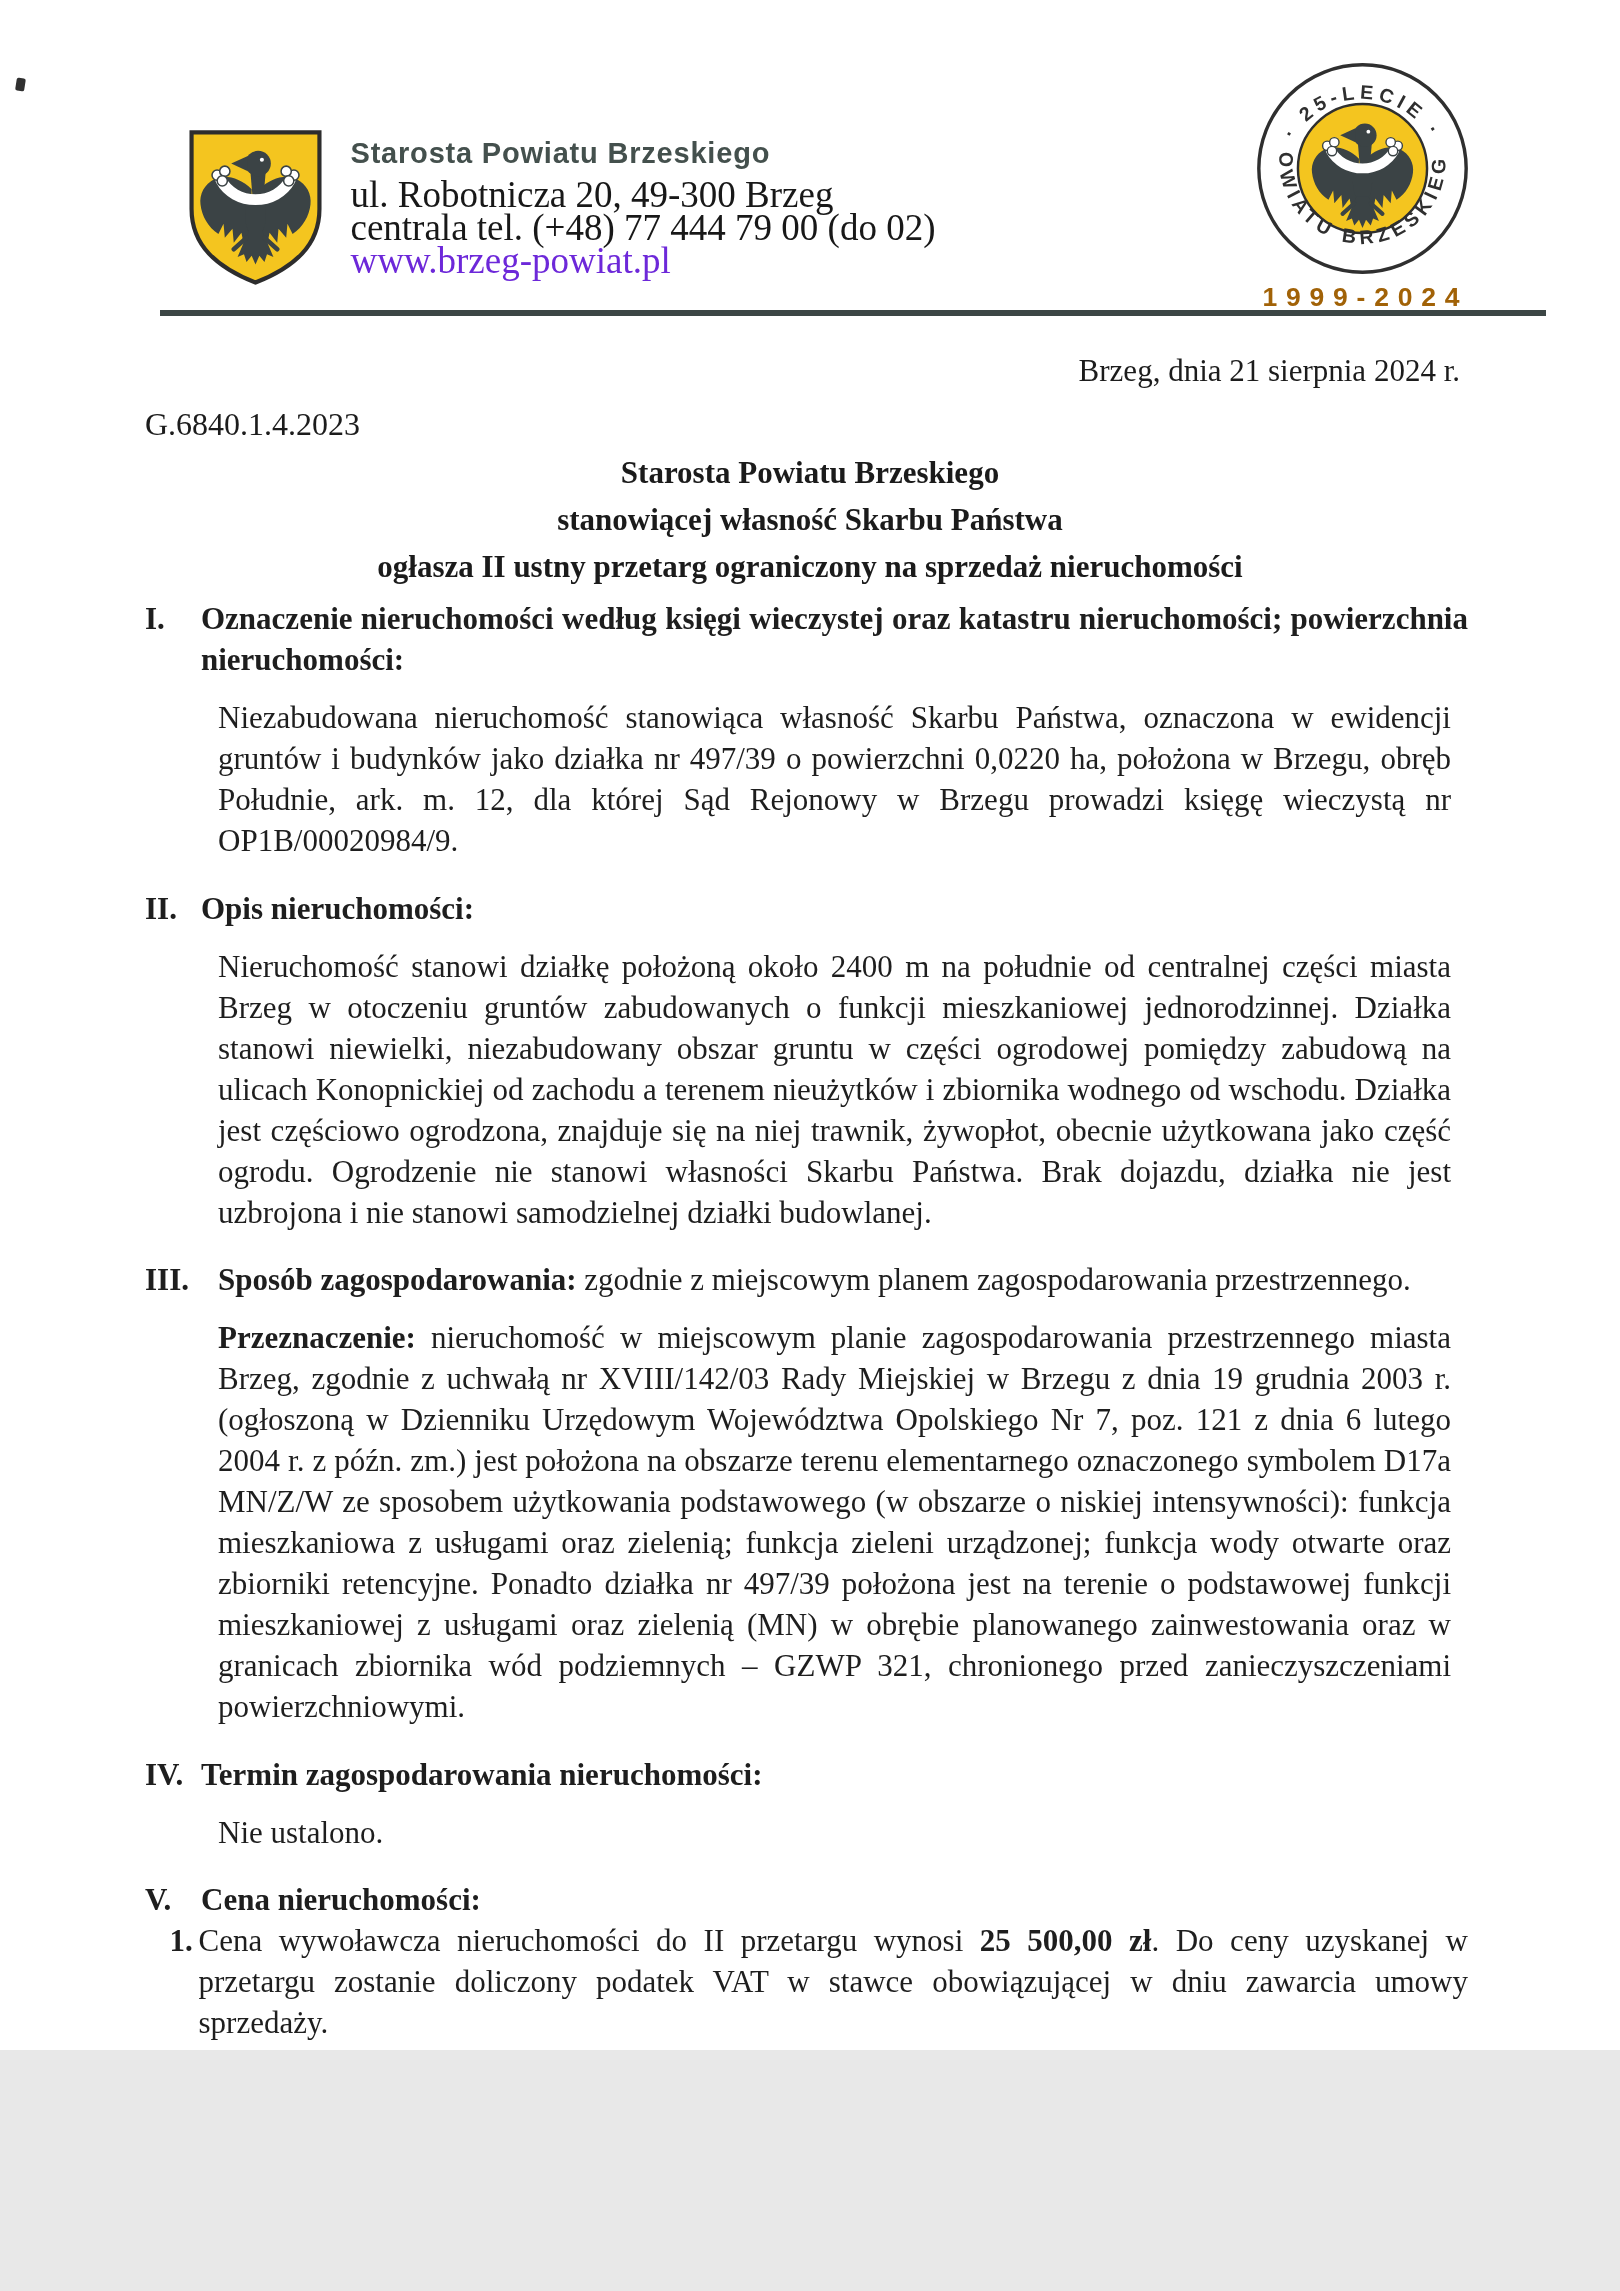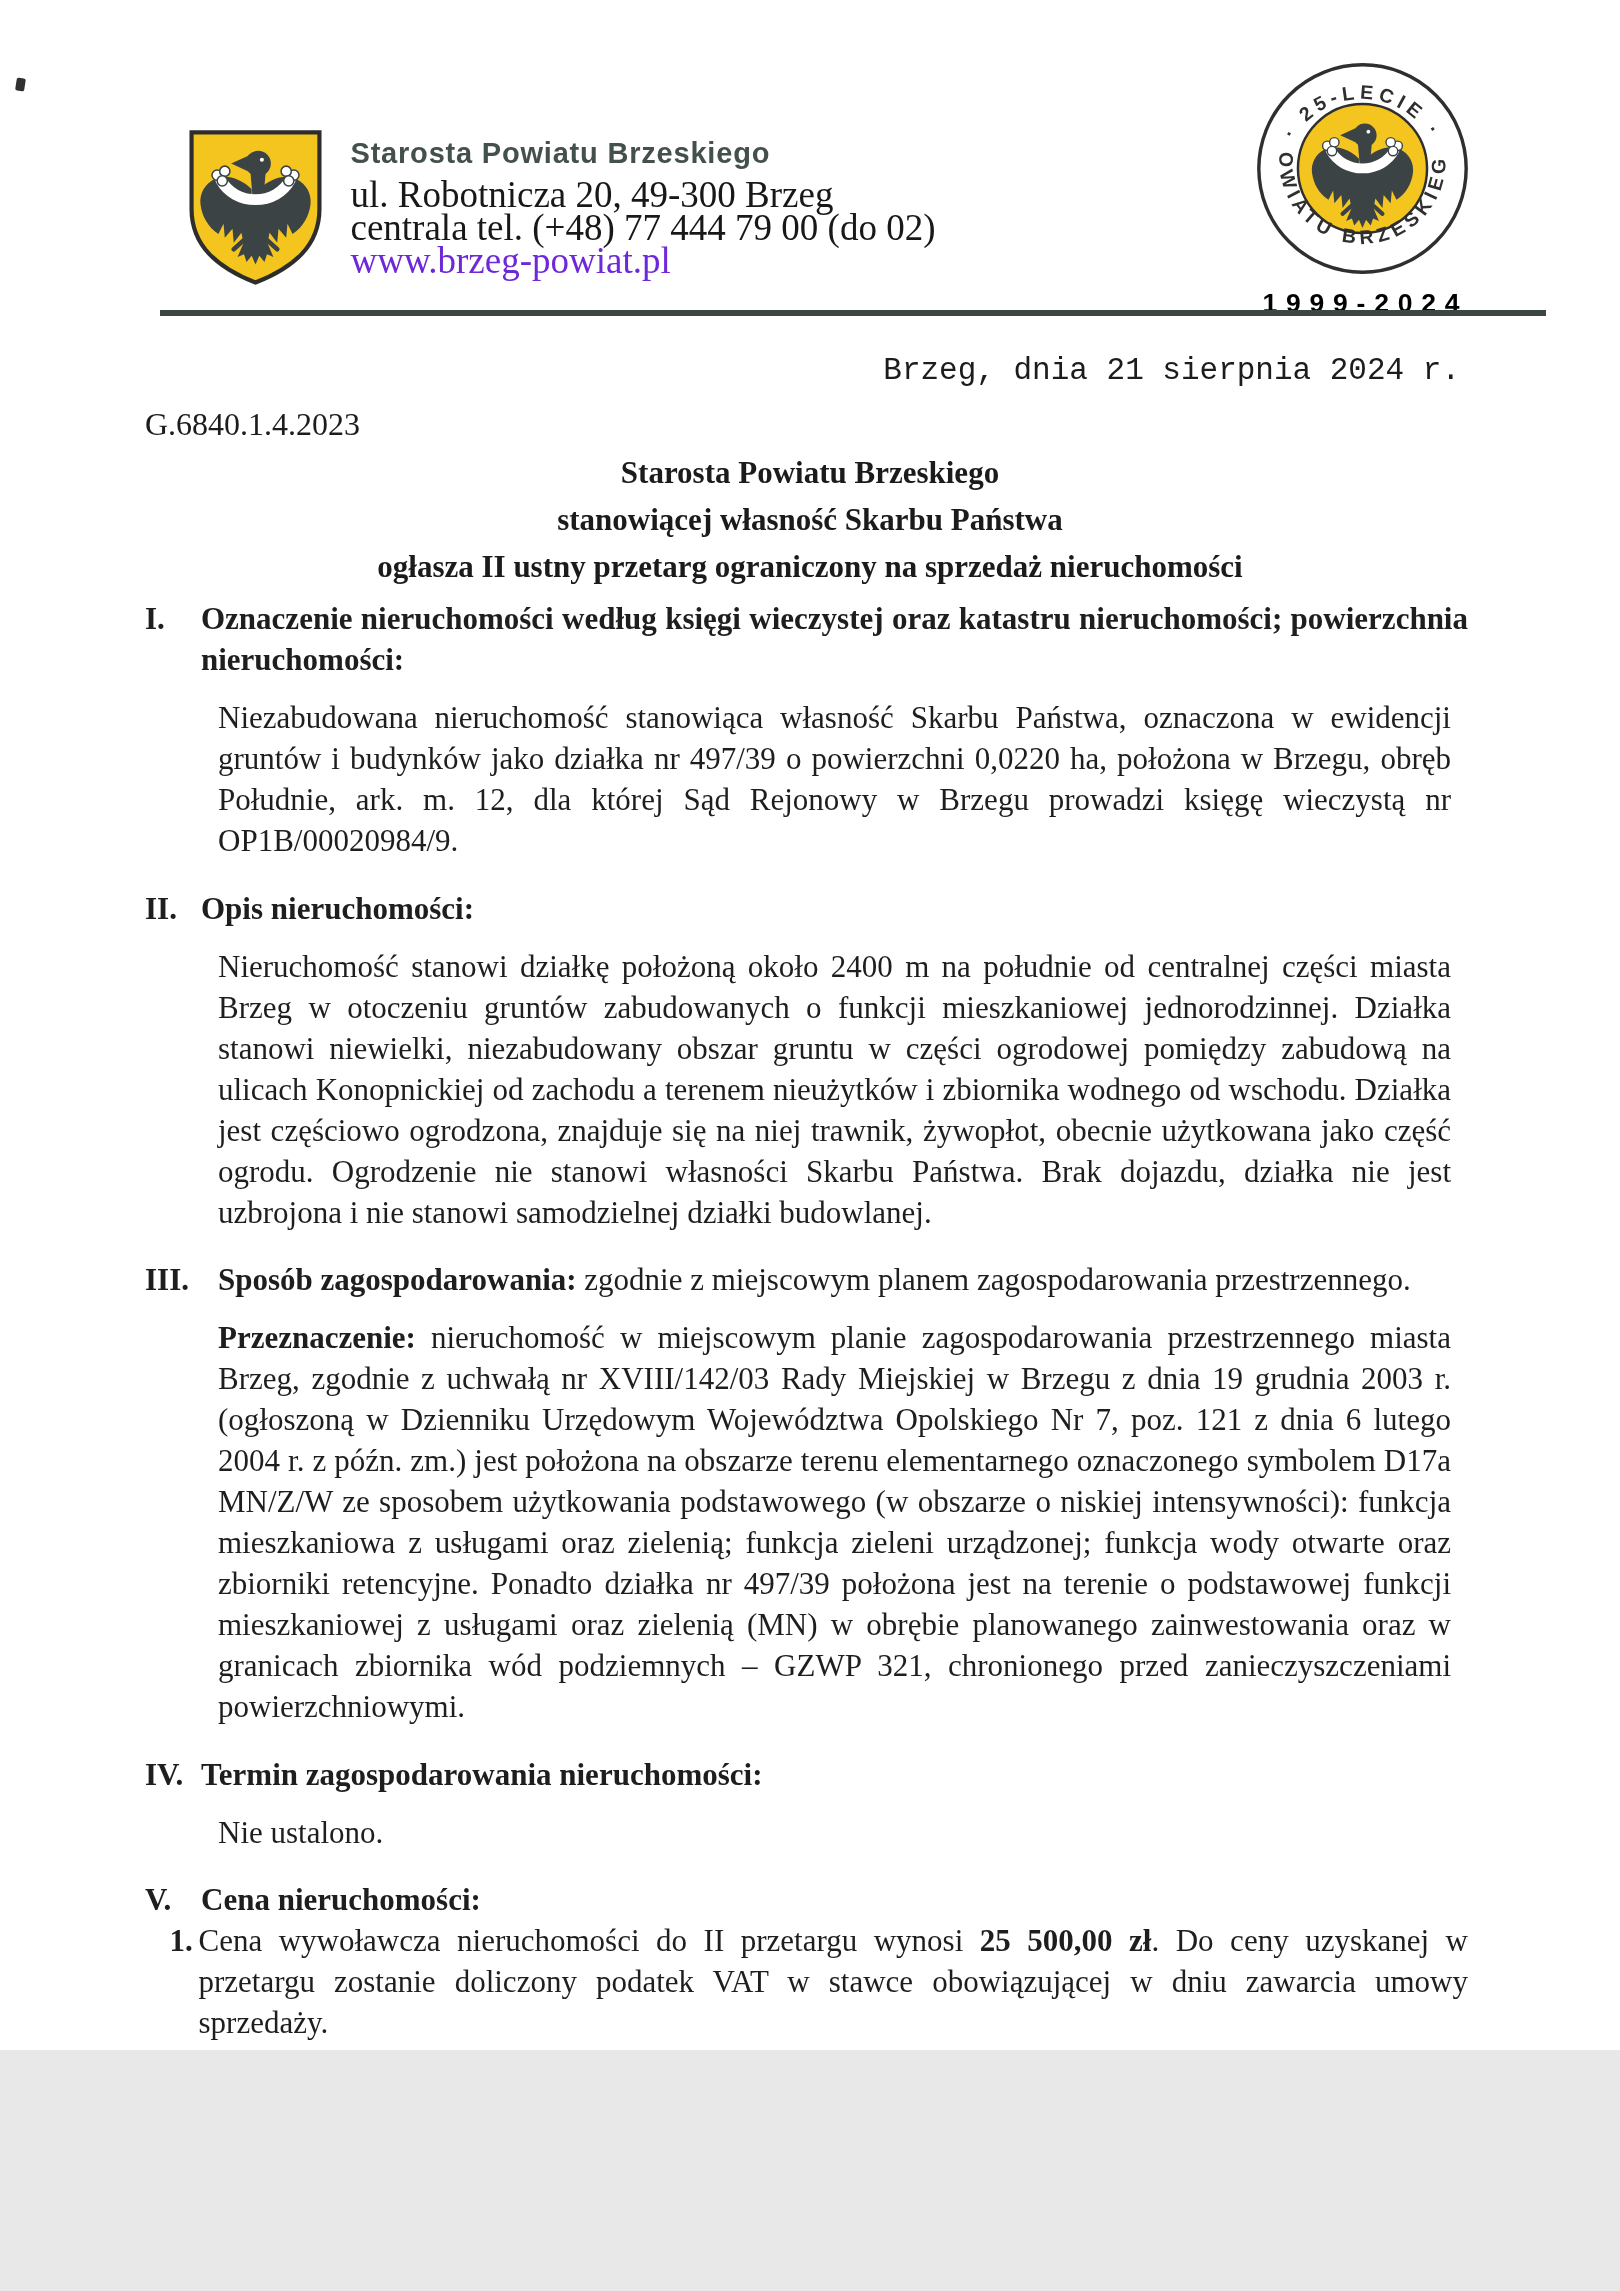--- a/index.html
+++ b/index.html
@@ -22,25 +22,25 @@
     color:#44504d;margin-bottom:7.8px;
   }
   .lh-line{font-size:37px;line-height:33px;color:#181818;}
   .lh-link{color:#6d28d9;}
   
   .jubilee{position:absolute;left:1251px;top:57px;width:223px;text-align:center;}
   .jubilee-svg{width:223px;height:223px;display:block;}
   .jubilee-years{
     font-family:"Liberation Sans", sans-serif;
     font-weight:700;font-size:26.5px;letter-spacing:8.8px;
-    color:#000000;margin-top:8px;padding-left:5.9px;
+    color:#a16207;margin-top:2px;padding-left:5.9px;
   }
   
   .hrule{position:absolute;left:160px;top:310px;width:1386px;height:5.9px;background:#3c4645;}
-  .dateline{position:absolute;top:353px;left:676px;width:784px;text-align:right;font-size:31px;color:#1c1c1c;font-family:Liberation Mono, monospace;}
+  .dateline{position:absolute;top:353px;left:676px;width:784px;text-align:right;font-size:31px;color:#1c1c1c;}
   .refnum{position:absolute;top:406px;left:145px;font-size:32px;color:#1c1c1c;}
   
   .doc-title{
     position:absolute;top:449px;left:0;width:1620px;
     text-align:center;font-weight:700;font-size:31px;line-height:47px;color:#1b1b1b;
   }
   
   .sections{position:absolute;left:145px;top:598px;width:1323px;font-size:31px;line-height:41px;}
   .doc-section{position:relative;margin-bottom:26.5px;}
   .sec-num{position:absolute;left:0;top:0;font-weight:700;}

